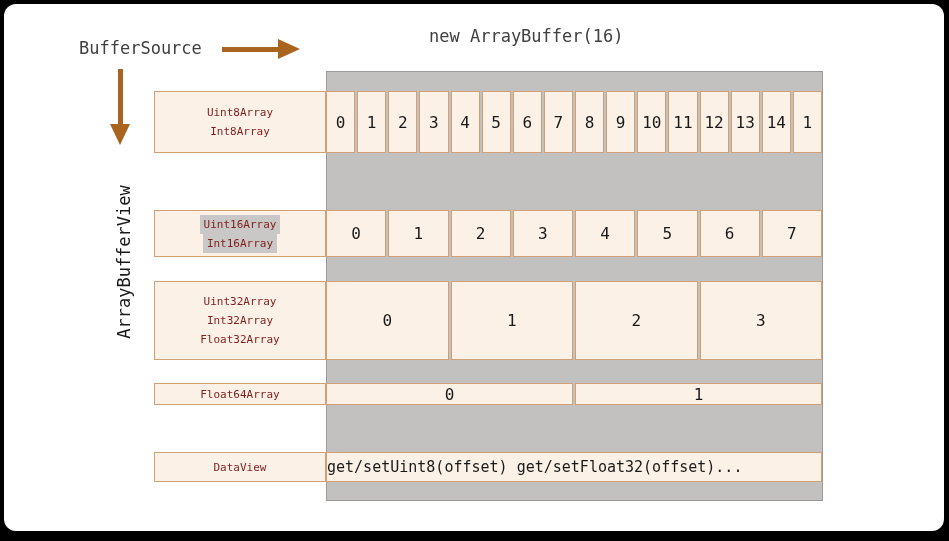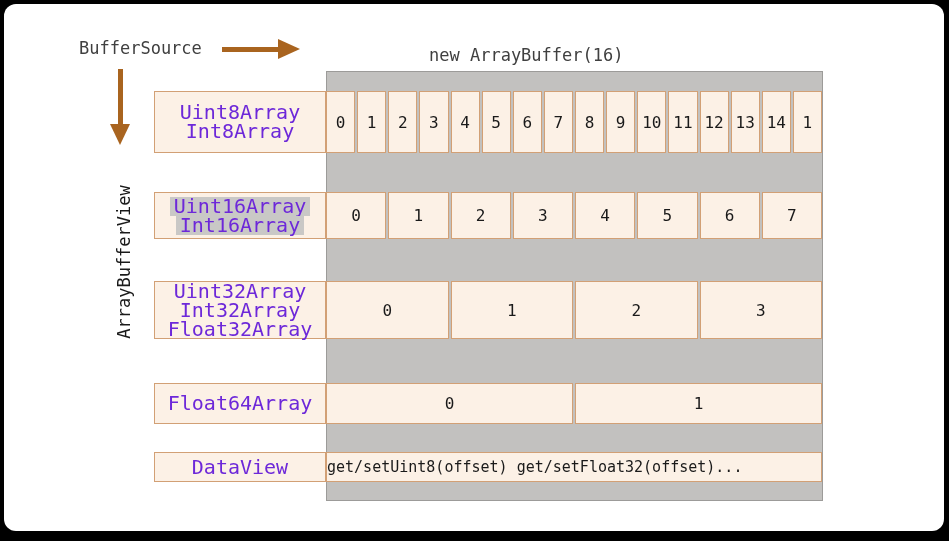--- a/index.html
+++ b/index.html
@@ -41,21 +41,21 @@
     background: var(--gray);
     border: 1px solid #9c9b99;
   }
 
   .row { position: absolute; left: 150px; width: 668px; display: flex; }
   .label-box {
     width: 172px; flex: 0 0 172px;
     background: var(--cell-fill);
     border: 1.5px solid var(--cell-border);
     display: flex; flex-direction: column; justify-content: center; align-items: center;
-    font-size: 20px; line-height: 19px; color: #6d28d9;
+    font-size: 11px; line-height: 19px; color: #7f1d1d;
   }
   .label-line { white-space: nowrap; }
   .label-line.hl { background: var(--hl); padding: 0 4px; }
   .cells { flex: 1; display: flex; gap: 2px; }
   .cell {
     flex: 1;
     background: var(--cell-fill);
     border: 1.5px solid var(--cell-border);
     display: flex; align-items: center; justify-content: center;
     font-size: 16px; color: #1a1a1a; white-space: nowrap; overflow: hidden;
@@ -67,21 +67,21 @@
 
 <div class="canvas">
 
   <div class="txt h-title" style="left:75px; top:34px;">BufferSource</div>
 
   <div class="arrow-right">
     <div class="shaft"></div>
     <div class="head"></div>
   </div>
 
-  <div class="txt h-title" style="left:425px; top:41px;">new ArrayBuffer(16)</div>
+  <div class="txt h-title" style="left:425px; top:22px;">new ArrayBuffer(16)</div>
 
   <div class="arrow-down">
     <div class="shaft"></div>
     <div class="head"></div>
   </div>
 
   <div class="side-label">ArrayBufferView</div>
 
   <div class="buffer-rect"></div>
 
@@ -103,50 +103,50 @@
           <div class="cell">8</div>
           <div class="cell">9</div>
           <div class="cell">10</div>
           <div class="cell">11</div>
           <div class="cell">12</div>
           <div class="cell">13</div>
           <div class="cell">14</div>
           <div class="cell">1</div>
         </div>
       </div>
-      <div class="row" style="top: 188px; height: 47px;">
+      <div class="row" style="top: 206px; height: 47px;">
         <div class="label-box">
           <span class="label-line hl">Uint16Array</span>
           <span class="label-line hl">Int16Array</span>
         </div>
         <div class="cells">
           <div class="cell">0</div>
           <div class="cell">1</div>
           <div class="cell">2</div>
           <div class="cell">3</div>
           <div class="cell">4</div>
           <div class="cell">5</div>
           <div class="cell">6</div>
           <div class="cell">7</div>
         </div>
       </div>
-      <div class="row" style="top: 277px; height: 58px;">
+      <div class="row" style="top: 277px; height: 79px;">
         <div class="label-box">
           <span class="label-line">Uint32Array</span>
           <span class="label-line">Int32Array</span>
           <span class="label-line">Float32Array</span>
         </div>
         <div class="cells">
           <div class="cell">0</div>
           <div class="cell">1</div>
           <div class="cell">2</div>
           <div class="cell">3</div>
         </div>
       </div>
-      <div class="row" style="top: 379px; height: 41px;">
+      <div class="row" style="top: 379px; height: 22px;">
         <div class="label-box">
           <span class="label-line">Float64Array</span>
         </div>
         <div class="cells">
           <div class="cell">0</div>
           <div class="cell">1</div>
         </div>
       </div>
       <div class="row" style="top: 448px; height: 30px;">
         <div class="label-box">

